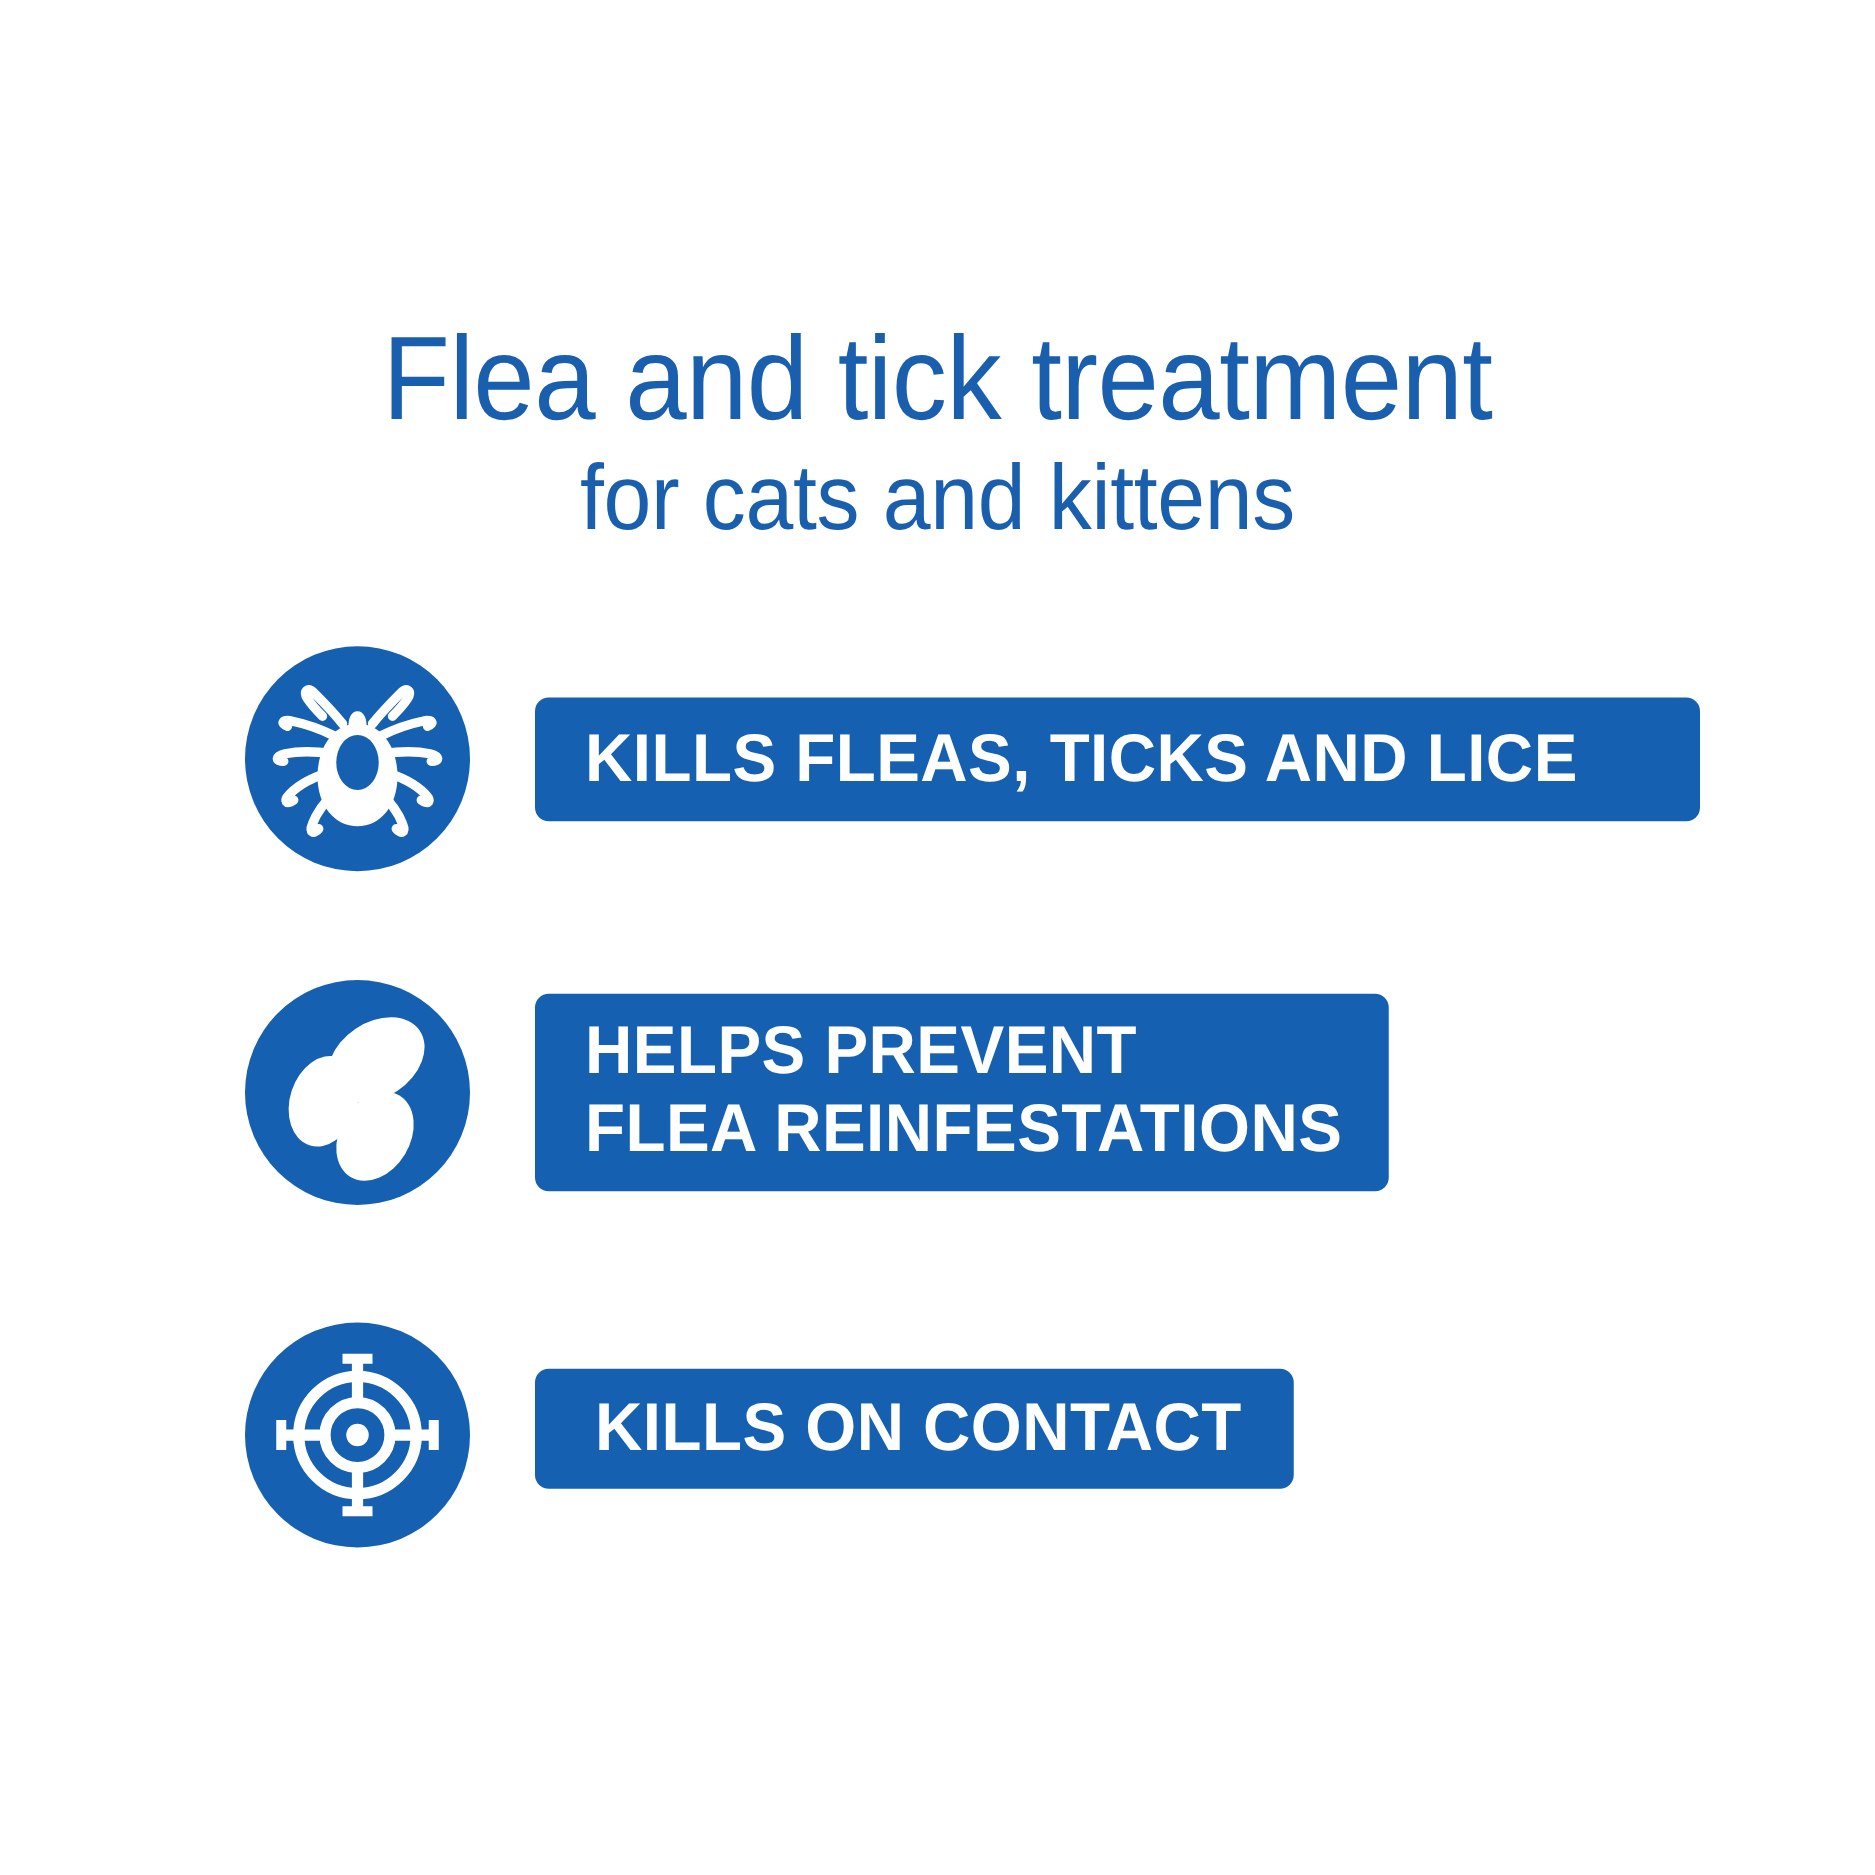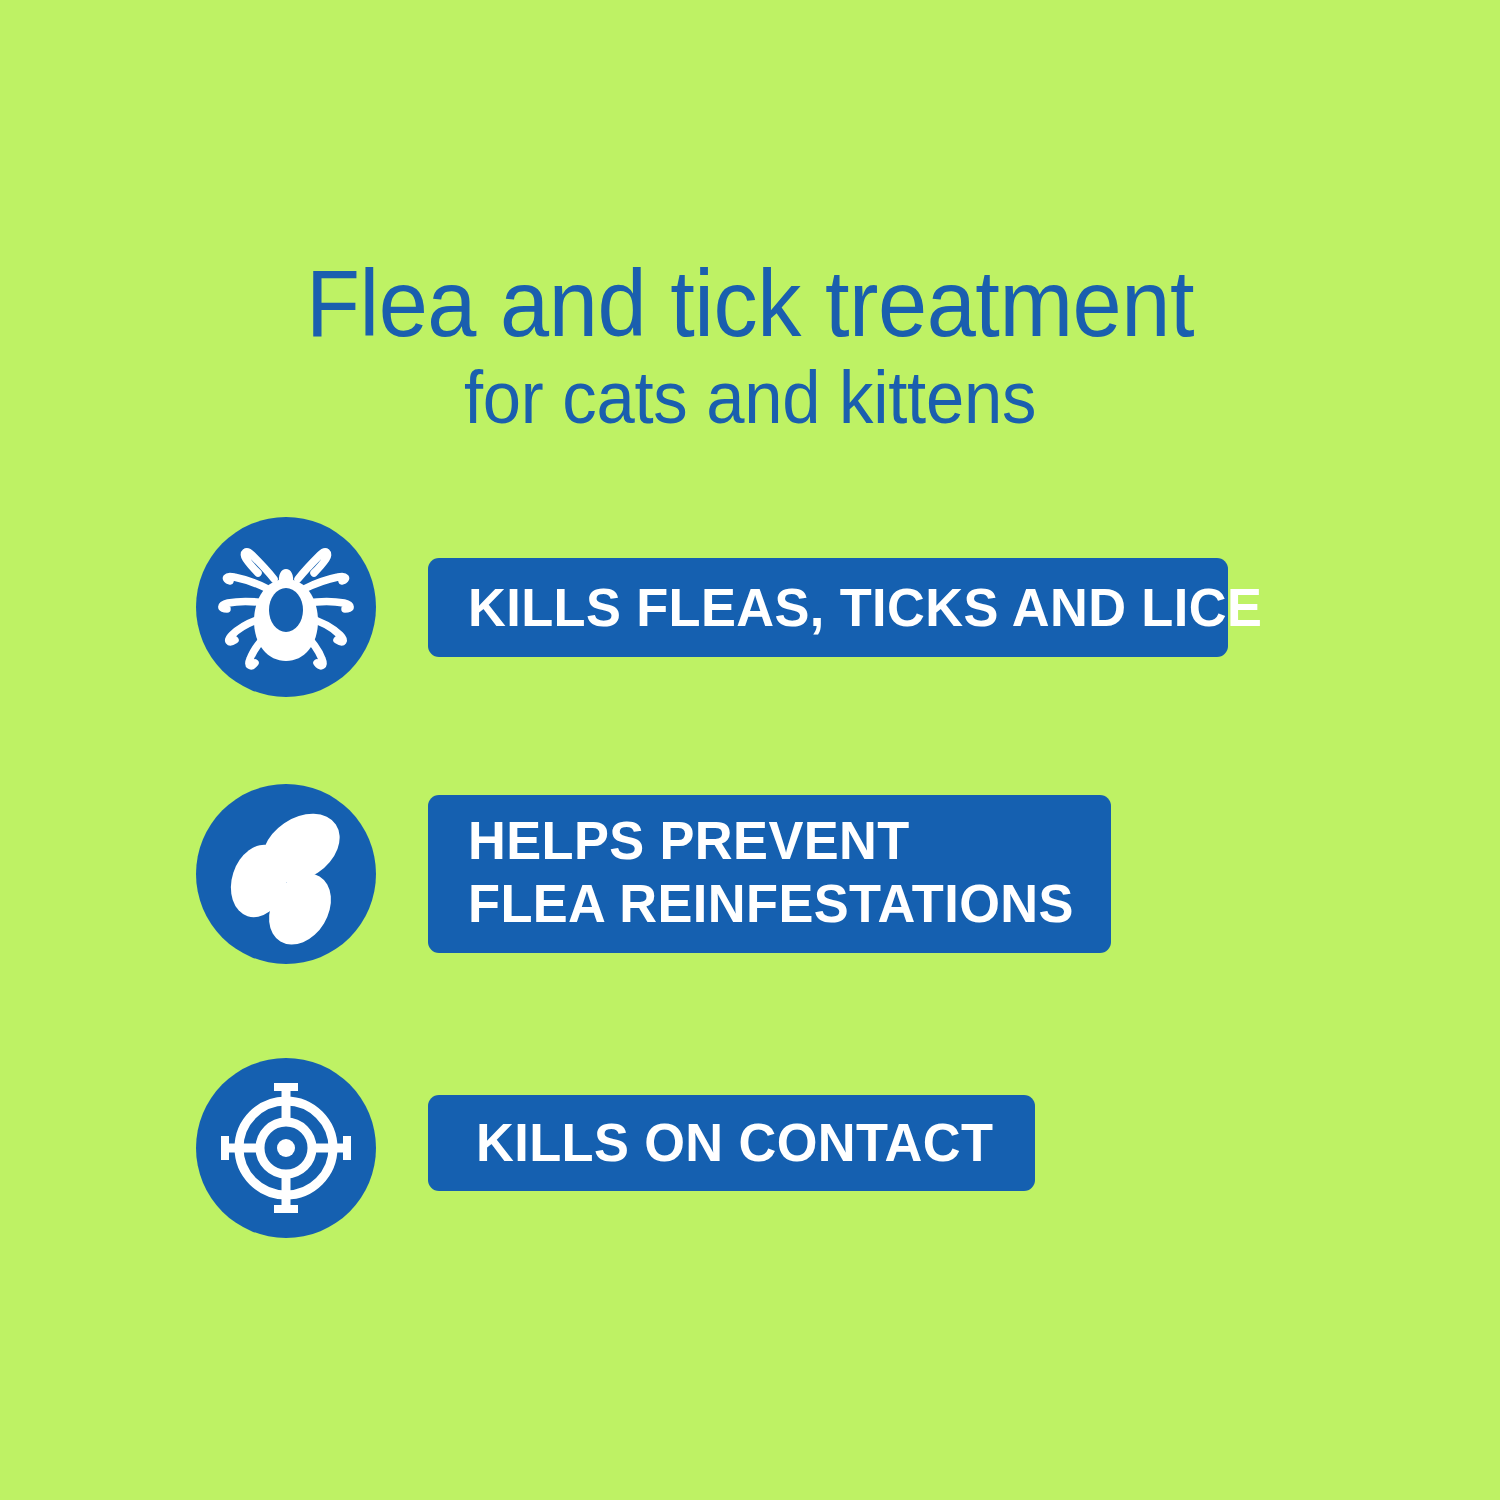--- a/index.html
+++ b/index.html
@@ -10,21 +10,21 @@
     width: 1500px;
     height: 1500px;
     background: #ace4fb;
     font-family: "Liberation Sans", sans-serif;
     overflow: hidden;
   }
   .canvas {
     position: relative;
     width: 1500px;
     height: 1500px;
-    background: #bef264;
+    background: #ffffff;
   }
 
   
   .headline-block {
     position: absolute;
     left: 0;
     top: 256px;
     width: 1500px;
     text-align: center;
   }
@@ -98,21 +98,21 @@
     letter-spacing: 0.4px;
     white-space: nowrap;
     transform: scaleX(0.97);
     transform-origin: left center;
   }
 
   
   .feature-row.row-0 .pill {
     left: 232px;
     top: 41px;
-    width: 800px;
+    width: 932px;
     height: 99px;
     padding: 0 0 0 40px;
   }
   
   .feature-row.row-1 .pill {
     left: 232px;
     top: 11px;
     width: 683px;
     height: 158px;
     padding: 0 0 4px 40px;

